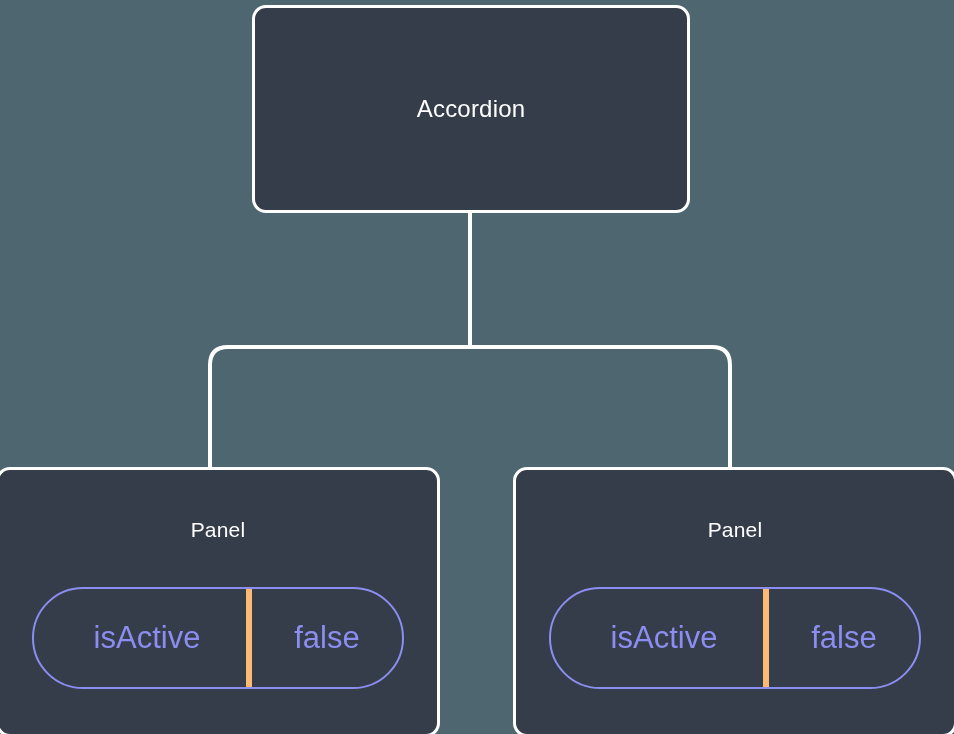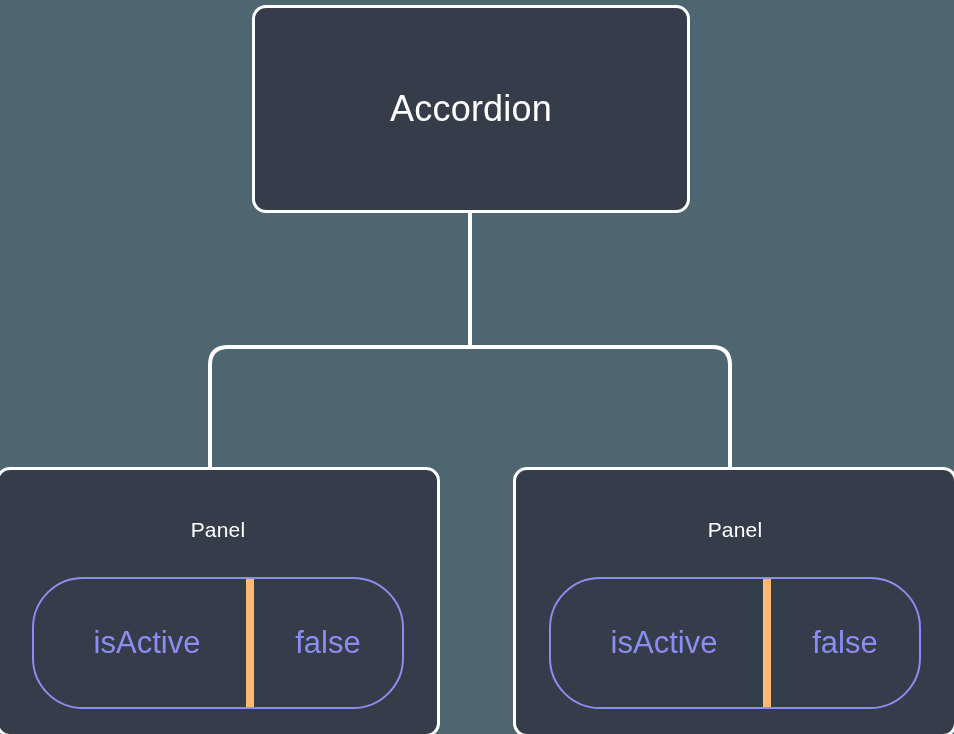--- a/index.html
+++ b/index.html
@@ -62,29 +62,29 @@
   .node--panel-right { left: 513px; }
 
   .node-title {
     color: #ffffff;
     font-size: 21px;
     font-weight: 400;
     line-height: 1.1;
     letter-spacing: 0.2px;
     white-space: nowrap;
   }
-  .node-title--root { font-size: 36px; }
+  .node-title--root { font-size: 24px; }
 
   
   .state-pill {
-    margin-top: 36px;
+    margin-top: 46px;
     display: flex;
     align-items: stretch;
     box-sizing: border-box;
-    height: 132px;
+    height: 102px;
     border: 2px solid #8b8ef0;
     border-radius: 51px;
     overflow: hidden;
   }
   .state-key,
   .state-val {
     display: flex;
     align-items: center;
     justify-content: center;
     color: #8b8ef0;
@@ -92,21 +92,21 @@
     font-weight: 400;
     white-space: nowrap;
     box-sizing: border-box;
   }
   .state-key {
     width: 212px;
     padding-left: 14px;
   }
   .state-val {
     width: 156px;
-    border-left: 8px solid #fdba74;
+    border-left: 6px solid #fdba74;
   }
 </style>
 </head>
 <body>
 
 <div id="canvas">
 
   <svg id="edges" viewBox="0 0 954 734" width="954" height="734">
 
     <path d="M 470 211 L 470 347" fill="none" stroke="#ffffff" stroke-width="4" stroke-linecap="butt"></path>

